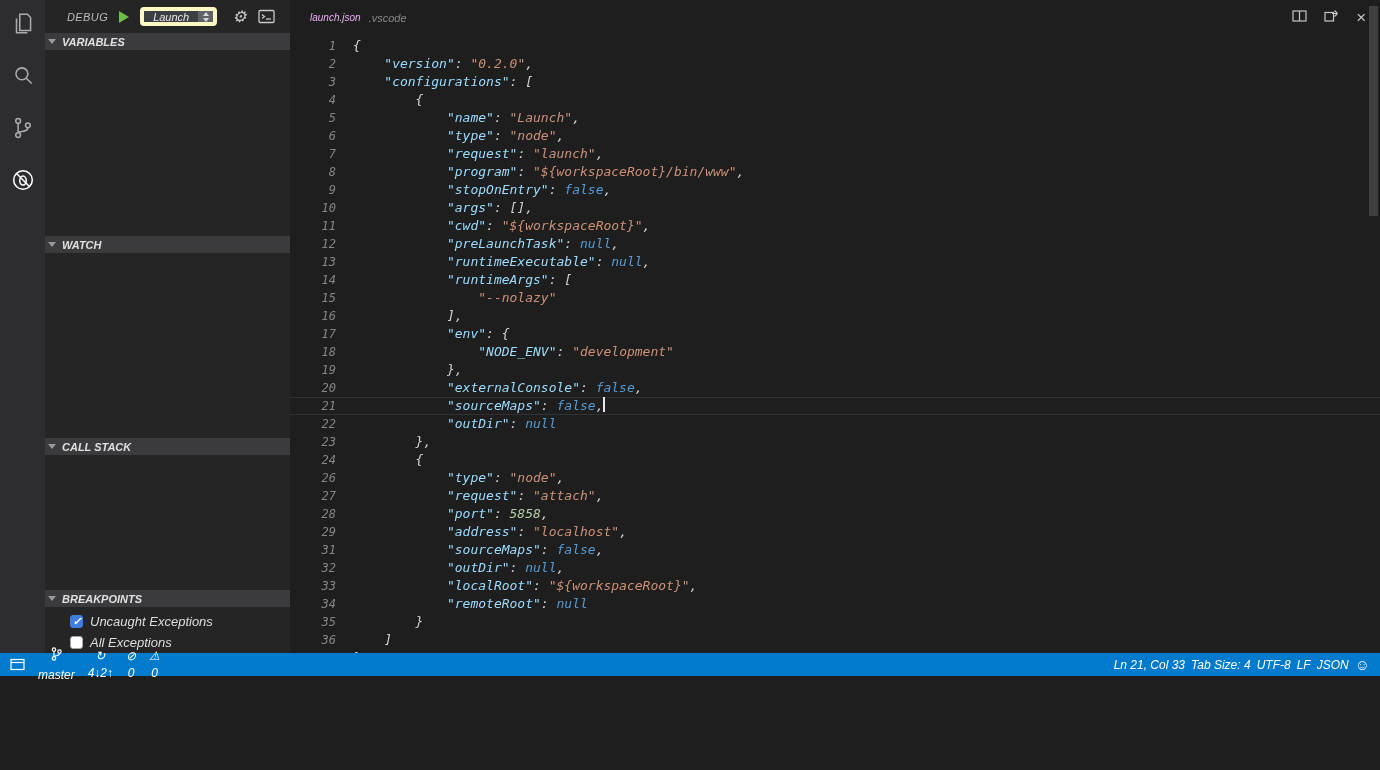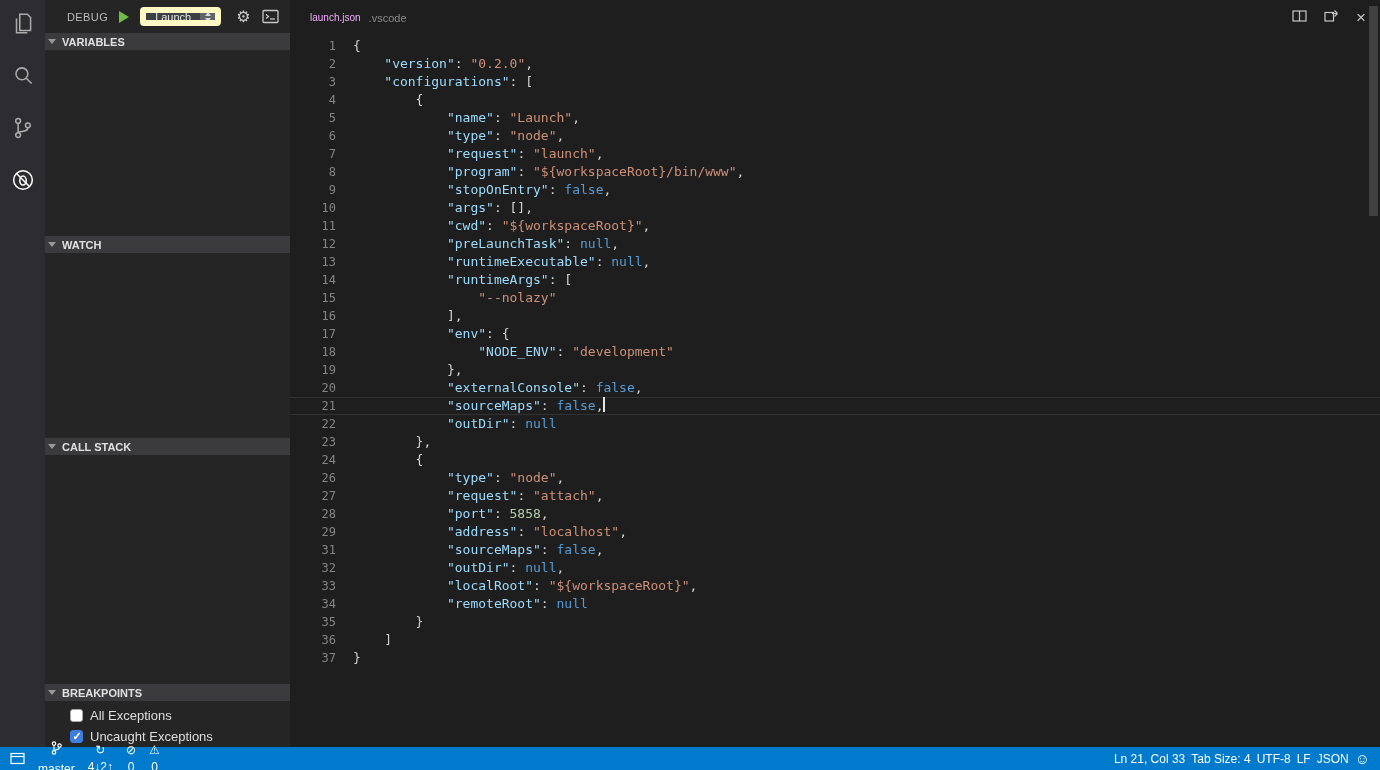--- a/index.html
+++ b/index.html
@@ -2,40 +2,40 @@
 <html><head>
 <meta charset="utf-8">
 <style>
   * { box-sizing: border-box; margin: 0; padding: 0; }
   html,body { width: 1380px; height: 770px; overflow: hidden; }
   body {
     background: #1e1e1e;
     font-family: "Liberation Sans", sans-serif;
     color: #cccccc;
   }
-  .app { display: flex; flex-direction: column; height: 770px; }
+  .app { display: flex; flex-direction: column; height: 676px; font-style: italic; }
   .main { flex: 1; display: flex; min-height: 0; }
 
   
   .activity-bar {
     width: 45px; background: #2d2d31; flex: none;
     display: flex; flex-direction: column; align-items: center;
     padding-top: 10px; gap: 20px;
   }
   .ab-item { width: 34px; height: 32px; display: flex; align-items: center; justify-content: center; opacity: .78; cursor: pointer; }
   .ab-item.active { opacity: 1; }
   .ab-item svg { stroke: #cfcfcf; fill: none; stroke-width: 1.4; }
   .ab-item.active svg { stroke: #ffffff; }
 
   
   .sidebar { width: 245px; background: #252526; flex: none; display: flex; flex-direction: column; }
   .debug-toolbar { height: 33px; flex: none; display: flex; align-items: center; padding: 0 10px 0 22px; gap: 11px; }
   .debug-title { font-size: 11px; color: #bcbcbc; letter-spacing: .4px; }
   .play-btn { width: 0; height: 0; border-top: 6px solid transparent; border-bottom: 6px solid transparent; border-left: 10px solid #6cbe45; cursor: pointer; }
-  .config-select { display: flex; align-items: stretch; height: 19px; background: #3d4043; border: 6px solid #fef9c3; border-radius: 4px; cursor: pointer; overflow: hidden; }
+  .config-select { display: flex; align-items: stretch; height: 19px; background: #3d4043; border: 4px solid #fef9c3; border-radius: 4px; cursor: pointer; overflow: hidden; }
   .config-select .lbl { font-size: 11px; color: #e8e8e8; padding: 0 9px; display: flex; align-items: center; }
   .config-select .spin { width: 15px; background: #60646a; display: flex; flex-direction: column; align-items: center; justify-content: center; gap: 2px; }
   .tri-up { width: 0; height: 0; border-left: 3.5px solid transparent; border-right: 3.5px solid transparent; border-bottom: 4px solid #d8d8d8; }
   .tri-dn { width: 0; height: 0; border-left: 3.5px solid transparent; border-right: 3.5px solid transparent; border-top: 4px solid #d8d8d8; }
   .gear { font-size: 16px; color: #c8c8c8; cursor: pointer; line-height: 1; margin-left: 4px; }
   .console-btn { cursor: pointer; display: flex; }
   .console-btn svg { stroke: #c8c8c8; fill: none; stroke-width: 1.3; }
 
   .section-header {
     height: 17px; flex: none; background: #3b3b3e; display: flex; align-items: center;
@@ -166,26 +166,26 @@
         <span>CALL STACK</span>
       </div>
       <div class="section-body cs-body"></div>
 
       <div class="section-header">
         <span class="tri"></span>
         <span>BREAKPOINTS</span>
       </div>
       <div class="section-body bp-body">
         <div class="bp-row">
+          <span class="cb checked"></span>
+          <span>Uncaught Exceptions</span>
+        </div>
+        <div class="bp-row">
           <span class="cb"></span>
           <span>All Exceptions</span>
-        </div>
-        <div class="bp-row">
-          <span class="cb checked"></span>
-          <span>Uncaught Exceptions</span>
         </div>
       </div>
     </div>
 
     <div class="editor">
       <div class="editor-title">
         <span class="file-name">launch.json</span>
         <span class="file-folder">.vscode</span>
         <span class="title-actions">
           <span>

